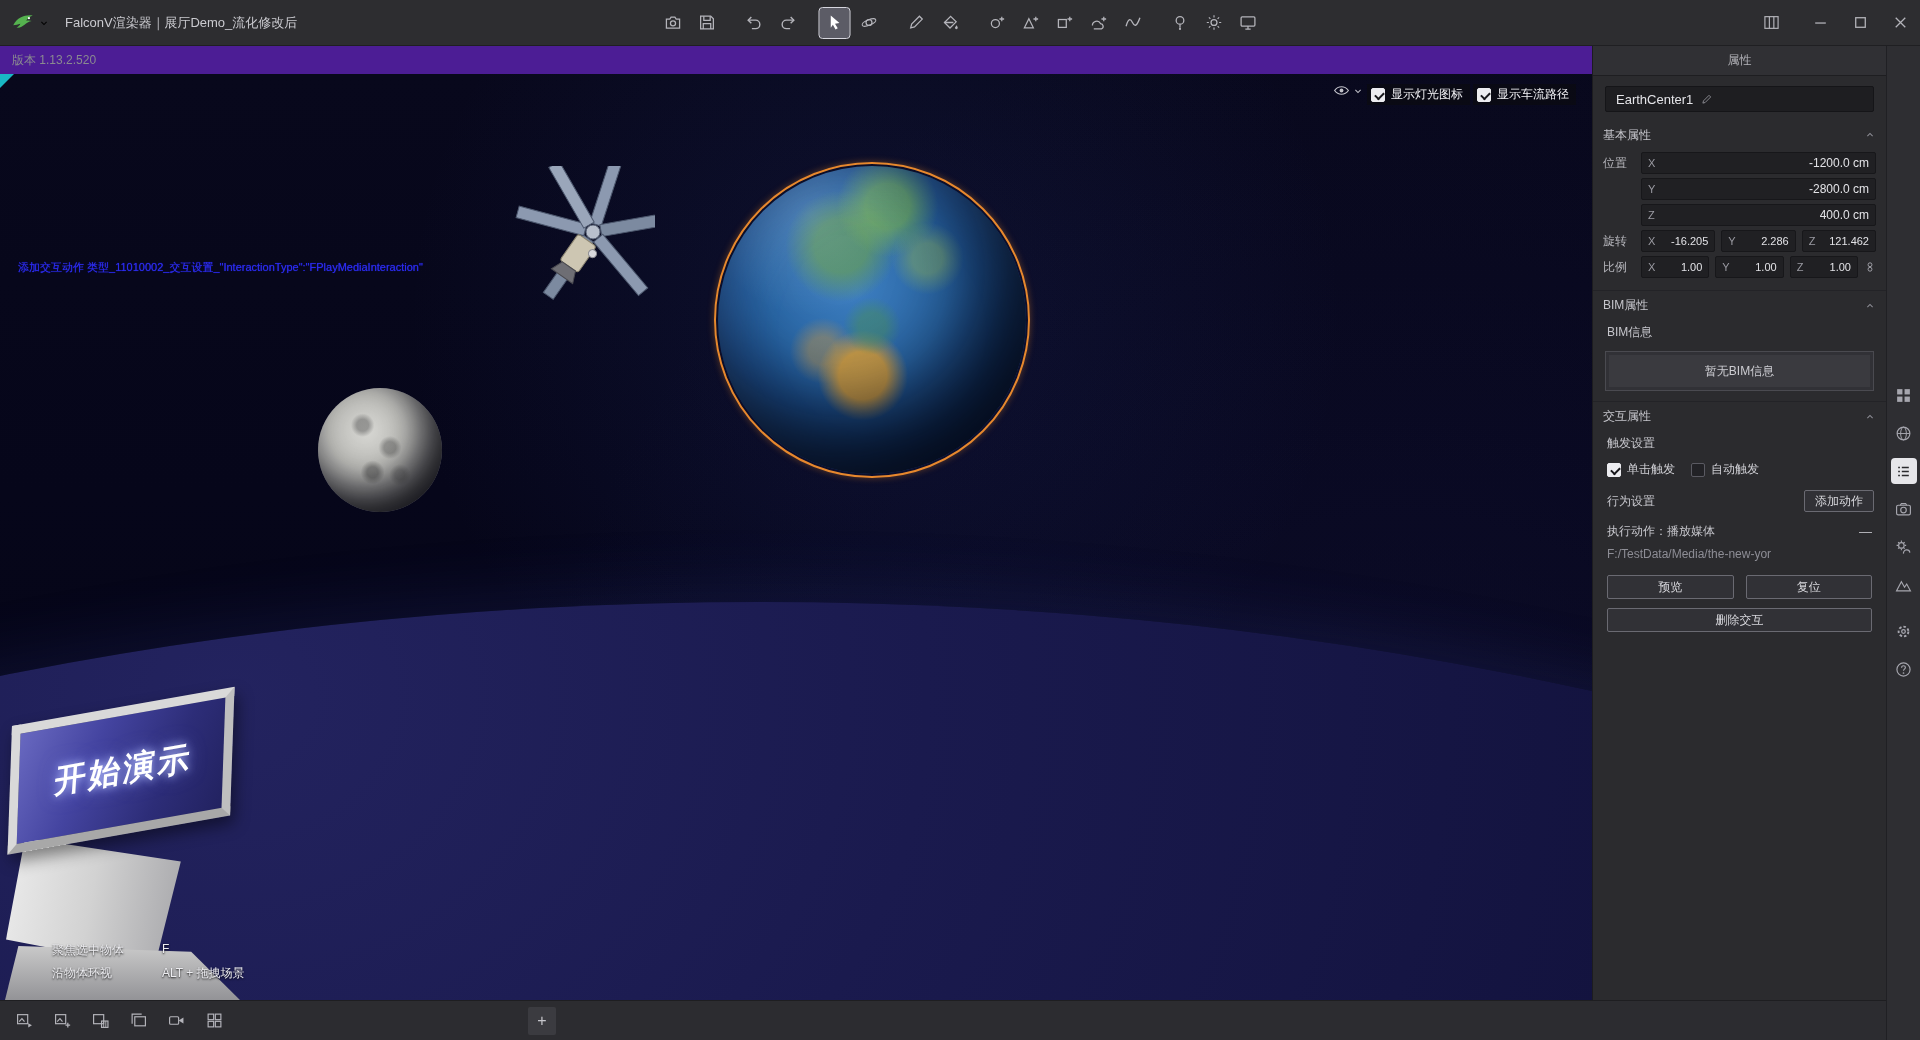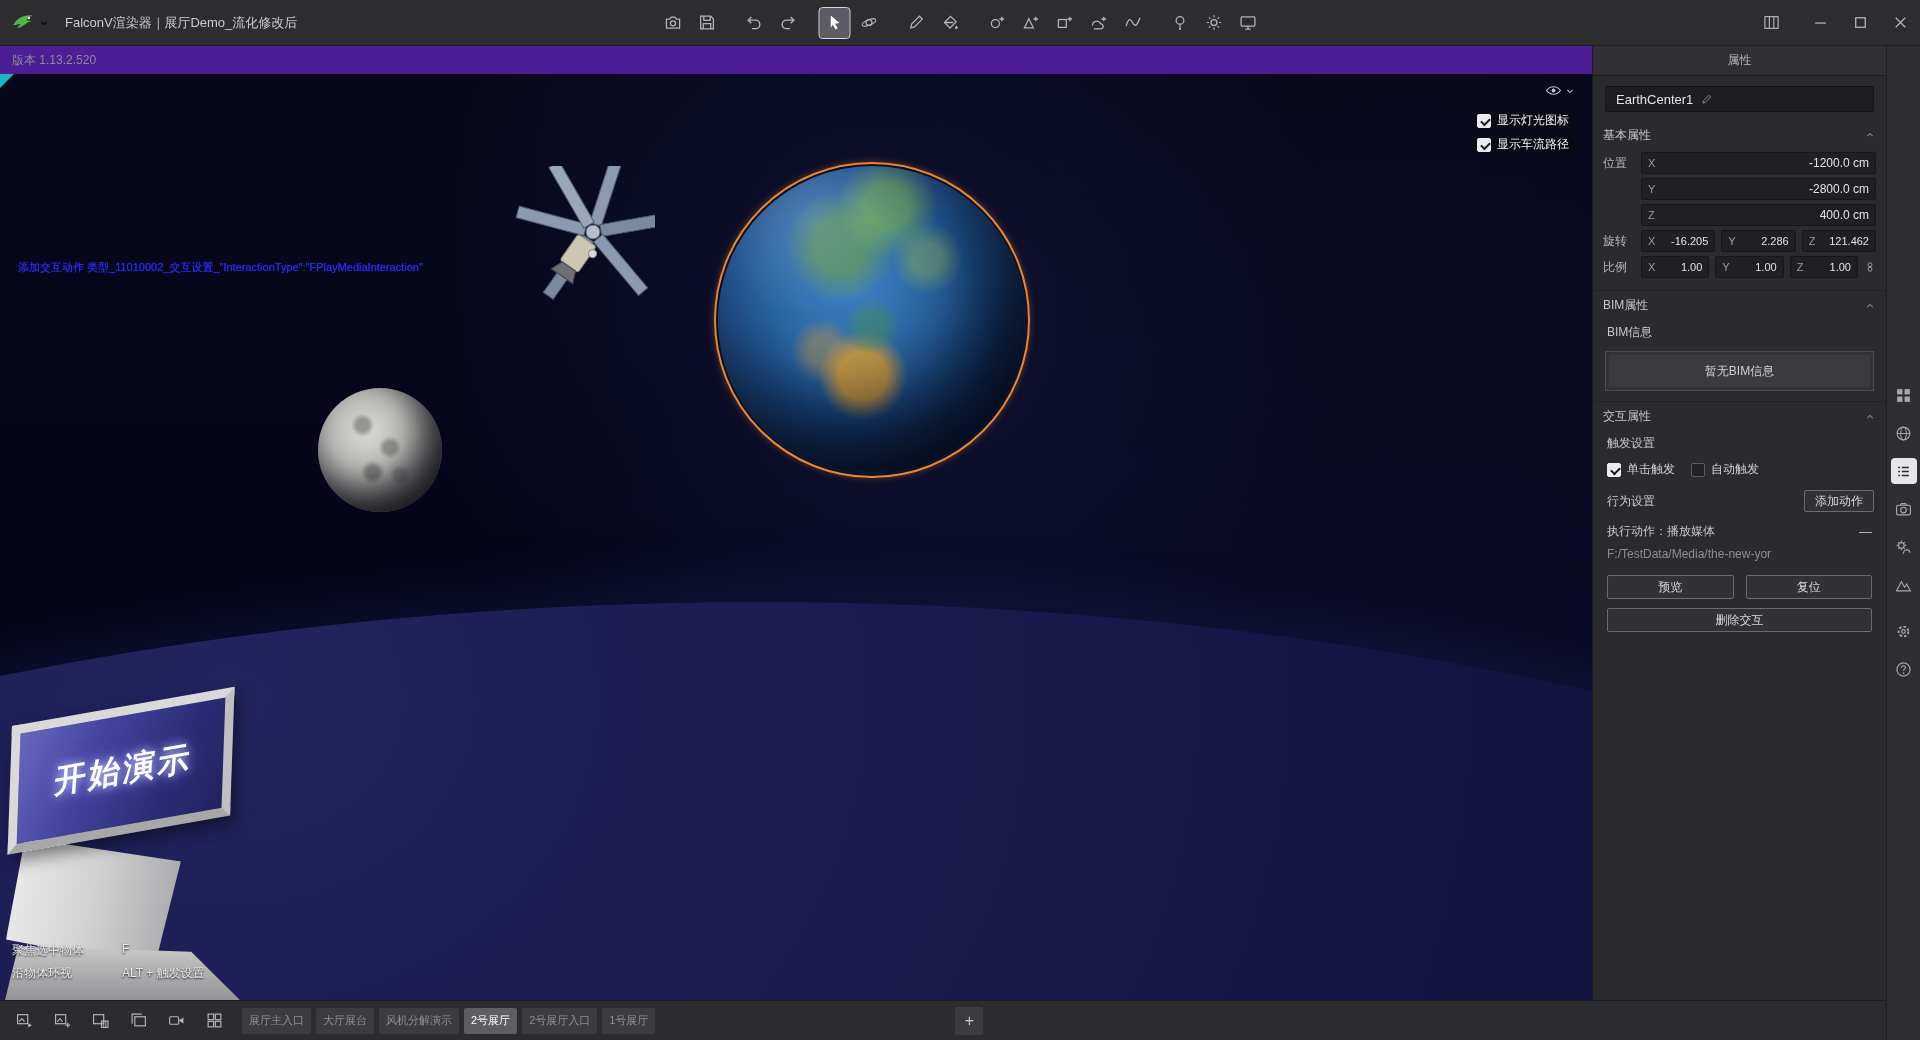--- a/index.html
+++ b/index.html
@@ -64,21 +64,21 @@
     background:
       radial-gradient(circle at 36% 30%, rgba(90,90,90,.50) 0 5%, transparent 10%),
       radial-gradient(circle at 58% 48%, rgba(80,80,80,.45) 0 6%, transparent 12%),
       radial-gradient(circle at 44% 68%, rgba(70,70,70,.50) 0 5%, transparent 11%),
       radial-gradient(circle at 66% 70%, rgba(90,90,90,.40) 0 4%, transparent 9%),
       radial-gradient(circle at 40% 35%, #d6d6d2 0%, #bdbdb9 35%, #98989a 60%, #6a6a6e 80%, #3c3c40 95%);
     box-shadow:inset -16px -20px 36px rgba(5,5,10,.8); }
 
   .satellite { position:absolute; left:505px; top:92px; width:150px; height:175px; }
 
-  .vp-topright { position:absolute; top:8px; right:16px; display:flex; flex-direction:column; align-items:flex-end; gap:3px; }
+  .vp-topright { position:absolute; top:8px; right:16px; display:flex; flex-direction:row; align-items:center; gap:3px; }
   .vp-eye { display:flex; align-items:center; gap:2px; color:#c2c2ca; background:none; border:none;
     margin-bottom:8px; cursor:pointer; }
   .vp-toggle { display:flex; align-items:center; gap:6px; background:rgba(10,10,18,.78);
     padding:2px 7px 2px 4px; font-size:12px; color:#f0f0f4; cursor:pointer; }
   .cbx { position:relative; width:14px; height:14px; background:#222226; border:1px solid #5a5a62;
     border-radius:2px; flex-shrink:0; }
   .cbx.checked { background:#ececf0; border-color:#ececf0; }
   .cbx.checked::after { content:""; position:absolute; left:2.5px; top:3px; width:7px; height:4px;
     border-left:2px solid #17171b; border-bottom:2px solid #17171b; transform:rotate(-45deg); }
 
@@ -91,21 +91,21 @@
   .podium-screen { position:absolute; left:12px; top:6px; width:226px; height:126px;
     background:linear-gradient(115deg,#6868c0 0%,#4444a0 35%,#2d2d78 70%,#222260 100%);
     border:9px solid #d9d9d9; border-right-color:#bfbfbf; border-bottom-color:#a8a8a8;
     transform:rotate(-10deg) skewX(-12deg); transform-origin:left top;
     display:flex; align-items:center; justify-content:center; box-shadow:4px 8px 16px rgba(0,0,0,.45); }
   .podium-text { font-style:italic; font-weight:bold; font-size:32px; letter-spacing:3px; color:#ffffff;
     transform:skewX(12deg);
     text-shadow:0 0 8px rgba(190,200,255,.95), 0 0 18px rgba(130,140,255,.7); }
 
   .vp-hints { position:absolute; left:12px; bottom:18px; display:flex; flex-direction:column; gap:6px; z-index:5; }
-  .hint-row { display:flex; font-size:12px; color:#ececf0; text-shadow:0 1px 2px rgba(0,0,0,.9); }
+  .hint-row { display:flex; font-size:12px; color:#ececf0; text-shadow:0 1px 2px rgba(0,0,0,.9);margin-left:40px; }
   .hint-action { width:110px; }
 
   
   .panel { position:absolute; top:46px; left:1592px; width:294px; height:954px; background:#2b2b2e;
     border-left:1px solid #1c1c1f; }
   .panel-hdr { height:30px; display:flex; align-items:center; justify-content:center; color:#b4b4ba;
     font-size:12px; background:#303034; border-bottom:1px solid #1e1e21; }
   .name-box { margin:10px 12px 8px; height:26px; background:#1e1e21; border:1px solid #151518;
     display:flex; align-items:center; padding:0 10px; gap:8px; border-radius:2px; }
   .name-text { color:#e4e4e8; font-size:13px; }
@@ -524,21 +524,21 @@
       </div>
     </div>
 
     <div class="vp-hints">
       <div class="hint-row">
         <span class="hint-action">聚焦选中物体</span>
         <span class="hint-keys">F</span>
       </div>
       <div class="hint-row">
         <span class="hint-action">沿物体环视</span>
-        <span class="hint-keys">ALT + 触发设置</span>
+        <span class="hint-keys">ALT + 拖拽场景</span>
       </div>
     </div>
   </main>
 
   <aside class="panel">
     <div class="panel-hdr">
       <span>属性</span>
     </div>
 
     <div class="name-box">
@@ -728,24 +728,16 @@
           <svg class="ic">
             <use href="#i-videocam"></use>
           </svg>
         </button>
       <button class="icon-btn">
           <svg class="ic">
             <use href="#i-viewgrid"></use>
           </svg>
         </button>
     </div>
-    <div class="tabs">
-      <button class="tab">展厅主入口</button>
-      <button class="tab">大厅展台</button>
-      <button class="tab">风机分解演示</button>
-      <button class="tab active">2号展厅</button>
-      <button class="tab">2号展厅入口</button>
-      <button class="tab">1号展厅</button>
-    </div>
     <button class="add-tab">+</button>
   </footer>
 
 </div>
 
 </body></html>

